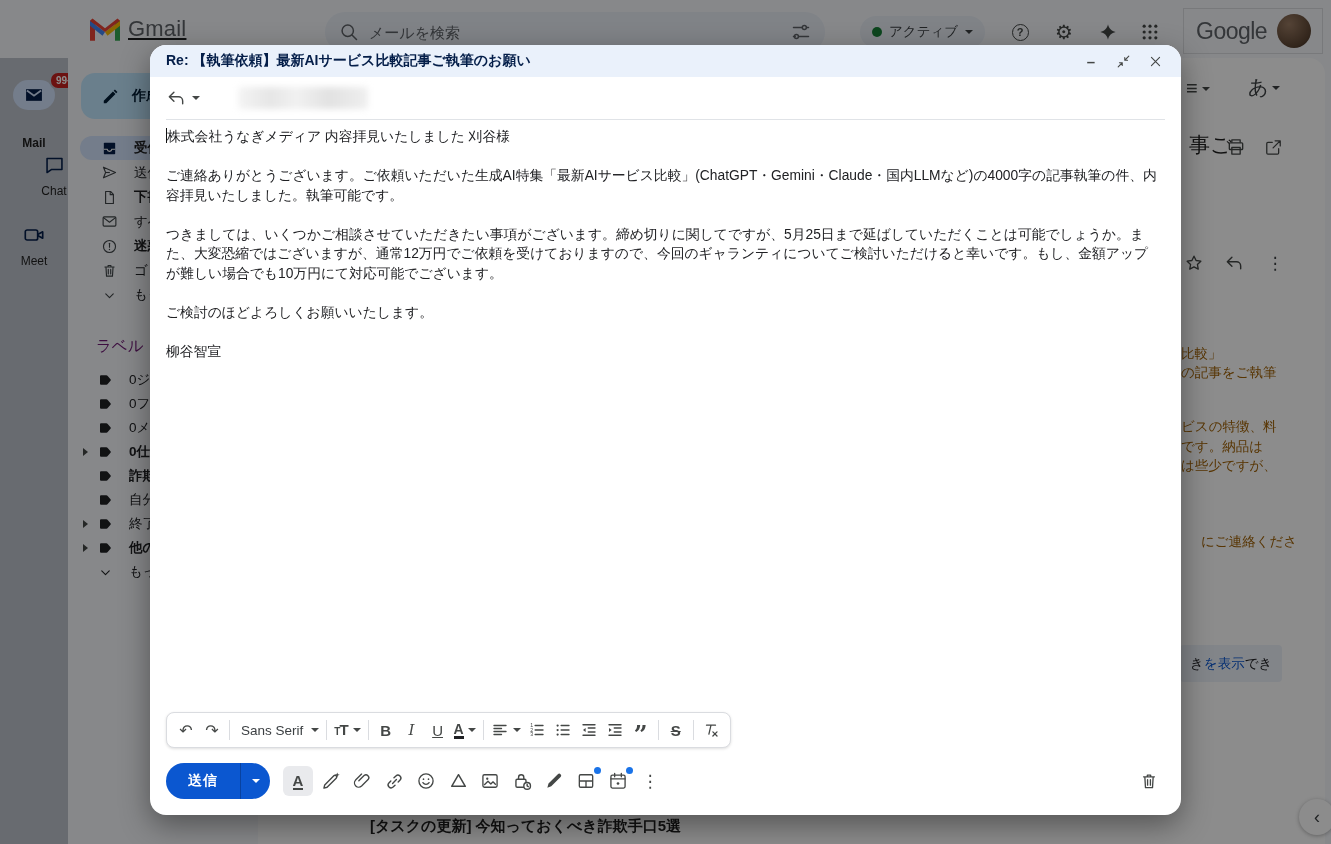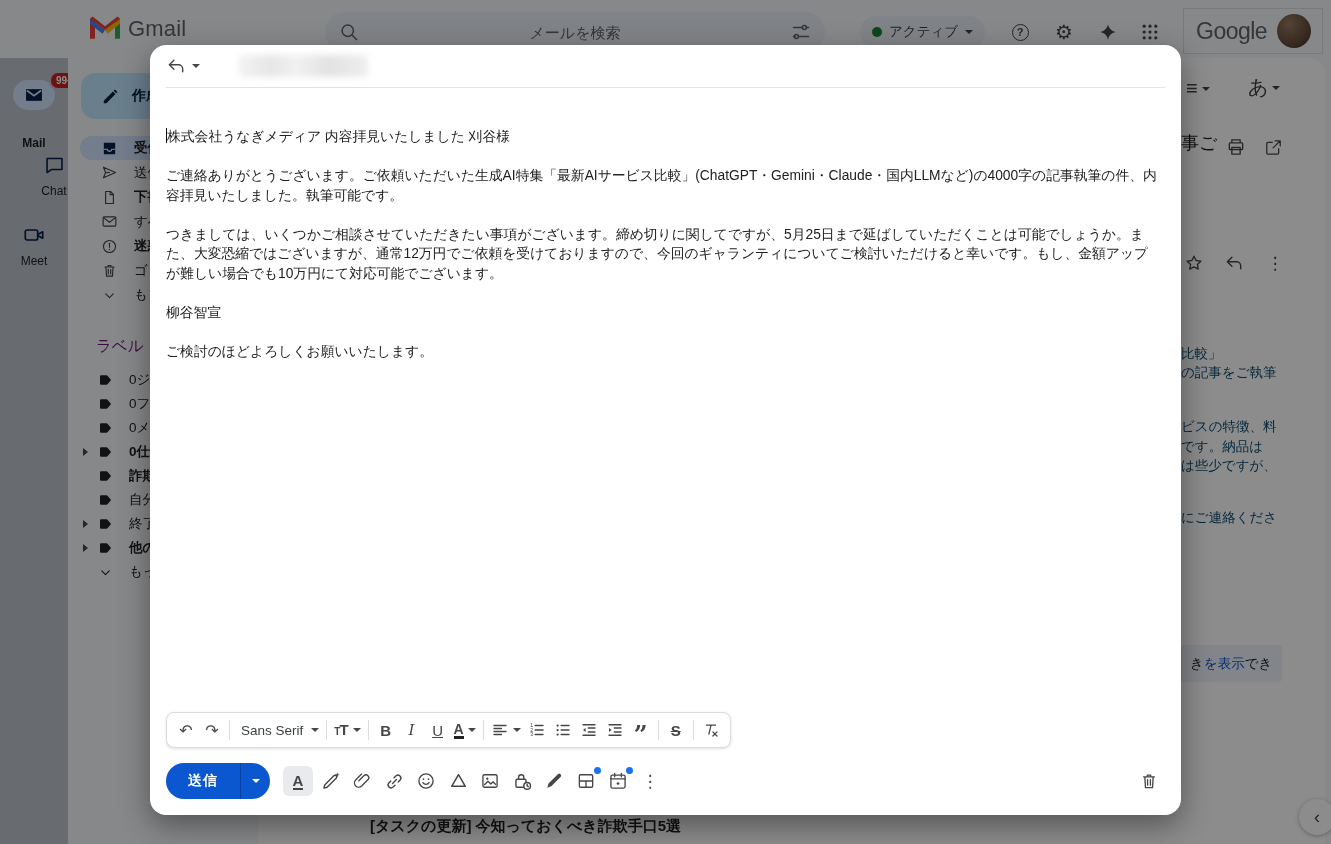--- a/index.html
+++ b/index.html
@@ -6,24 +6,24 @@
   html,body { width:1331px; height:844px; overflow:hidden; }
   body { font-family:"Liberation Sans","DejaVu Sans",sans-serif; background:#F6F8FC; position:relative; color:#202124; }
   .abs { position:absolute; }
   svg.ic { display:block; }
   .tri { display:inline-block; width:0; height:0; border-left:4px solid transparent; border-right:4px solid transparent; border-top:4.5px solid currentColor; vertical-align:middle; }
 
   
   .bg { position:absolute; inset:0; z-index:1; background:#F6F8FC; }
   .content-card { position:absolute; left:256px; top:58px; right:6px; bottom:0; background:#fff; border-radius:16px 16px 0 0; }
   
-  .brandwrap { left:90px; top:16px; display:flex; gap:8px; }
+  .brandwrap { left:90px; top:16px; display:flex; align-items:center; gap:8px;text-decoration:underline; }
   .brand-text { font-size:22px; color:#5F6368; letter-spacing:.2px; }
   .searchbar { left:325px; top:12px; width:500px; height:40px; background:#E9EEF6; border-radius:20px; display:flex; align-items:center; padding:0 14px; gap:10px; color:#5F6368; }
-  .searchbar input { flex:1; border:none; outline:none; background:transparent; font-size:15px; color:#202124; font-family:inherit;text-align:center; }
+  .searchbar input { flex:1; border:none; outline:none; background:transparent; font-size:15px; color:#202124; font-family:inherit; }
   .searchbar input::placeholder { color:#5F6368; }
   .status-chip { left:860px; top:16px; height:32px; background:#E9EEF6; border-radius:16px; display:flex; align-items:center; gap:7px; padding:0 12px; font-size:13.5px; color:#3C4043; }
   .gdot { width:10px; height:10px; border-radius:50%; background:#188038; }
   .tb-ic { color:#444746; display:flex; align-items:center; justify-content:center; width:28px; height:28px; }
   .help-circle { width:17px; height:17px; border:1.6px solid #444746; border-radius:50%; font-size:11px; font-weight:bold; display:flex; align-items:center; justify-content:center; }
   .gearglyph { font-size:20px; line-height:1; }
   .google-chip { left:1183px; top:8px; width:140px; height:46px; border:1px solid #DADCE0; border-radius:0; display:flex; align-items:center; gap:10px; padding:0 8px 0 12px; background:#F6F8FC; }
   .google-word { font-size:23px; color:#5F6368; letter-spacing:-.5px; }
   .avatar { width:34px; height:34px; border-radius:50%; background:radial-gradient(circle at 35% 30%, #9a7b63, #5c4533 70%, #2e2018); }
 
@@ -45,21 +45,21 @@
   .nav-item .nico { width:18px; display:flex; justify-content:center; color:#3F4447; }
   .labels-header { position:absolute; left:28px; top:278px; font-size:15.5px; font-weight:500; color:#701a75; }
   .label-row { position:absolute; left:10px; width:176px; height:22px; display:flex; align-items:center; font-size:13.5px; color:#202124; }
   .label-row.b { font-weight:bold; }
   .label-row .arr { width:14px; display:flex; justify-content:center; color:#444746; }
   .label-row .tagic { width:18px; margin:0 15px 0 4px; display:flex; justify-content:center; color:#202124; }
   .tri-r { display:inline-block; width:0; height:0; border-top:4px solid transparent; border-bottom:4px solid transparent; border-left:5px solid currentColor; }
 
   
   .frag { color:#1F1F1F; }
-  .frag-snip { position:absolute; left:1181px; font-size:13.5px; line-height:20px; color:#0c4a6e; white-space:nowrap; }
+  .frag-snip { position:absolute; left:1181px; font-size:13.5px; line-height:20px; color:#a16207; white-space:nowrap; }
   .draft-chip { position:absolute; left:1180px; top:645px; height:37px; background:#EDF2FA; border-radius:4px; display:flex; align-items:center; padding:0 10px; font-size:13.5px; white-space:nowrap; }
   .next-subject { position:absolute; left:370px; top:817px; font-size:15px; font-weight:bold; color:#1F1F1F; white-space:nowrap; }
   .panel-toggle { position:absolute; left:1299px; top:799px; width:36px; height:36px; border-radius:50%; background:#fff; box-shadow:0 1px 4px rgba(0,0,0,.3); display:flex; align-items:center; justify-content:center; font-size:18px; color:#3C4043; }
 
   
   .dim { position:absolute; inset:0; background:rgba(0,0,0,0.45); z-index:5; }
 
   
   .compose { position:absolute; left:150px; top:45px; width:1031px; height:770px; background:#fff; border-radius:16px; box-shadow:0 10px 30px rgba(0,0,0,.4); z-index:10; }
   .cw-header { height:32px; background:#EAF1FB; border-radius:16px 16px 0 0; display:flex; align-items:center; padding:0 14px 0 16px; }
@@ -555,21 +555,21 @@
 
   <div class="abs frag" style="left:1186px;top:77px;color:#444746;font-size:20px;display:flex;align-items:center;gap:4px;">
     <span>≡</span>
       <span class="tri"></span>
   </div>
   <div class="abs frag" style="left:1248px;top:74px;color:#3C4043;font-size:20px;display:flex;align-items:center;gap:4px;">
     <span>あ</span>
       <span class="tri"></span>
   </div>
 
-  <div class="abs frag" style="left:1181px;top:131px;font-size:18px;">事ご</div>
+  <div class="abs frag" style="left:1181px;top:131px;font-size:21px;padding-left:8px;">事ご</div>
   <div class="abs tb-ic" style="left:1222px;top:133px;">
     <svg class="ic" width="20" height="20">
         <use href="#s-print"></use>
       </svg>
   </div>
   <div class="abs tb-ic" style="left:1259px;top:133px;">
     <svg class="ic" width="19" height="19">
         <use href="#s-ext"></use>
       </svg>
   </div>
@@ -586,54 +586,72 @@
   </div>
   <div class="abs tb-ic" style="left:1261px;top:249px;color:#3C4043;font-size:17px;">
     <span>⋮</span>
   </div>
 
   <div class="frag-snip" style="top:344px;">比較」</div>
   <div class="frag-snip" style="top:363px;">の記事をご執筆</div>
   <div class="frag-snip" style="top:417px;">ビスの特徴、料</div>
   <div class="frag-snip" style="top:437px;">です。納品は</div>
   <div class="frag-snip" style="top:456px;">は些少ですが、</div>
-  <div class="frag-snip" style="top:508px;">にご連絡くださ</div>
+  <div class="frag-snip" style="top:532px;padding-left:20px;">にご連絡くださ</div>
 
   <div class="draft-chip">
     <span>き</span>
       <span style="color:#0B57D0;">を表示</span>
       <span>でき</span>
   </div>
 
   <div class="next-subject">[タスクの更新] 今知っておくべき詐欺手口5選</div>
 
   <div class="panel-toggle">
     <span>‹</span>
   </div>
 </div>
 
 <div class="dim"></div>
 
 <div class="compose">
+  <div class="cw-header">
+    <span class="cw-title">Re: 【執筆依頼】最新AIサービス比較記事ご執筆のお願い</span>
+    <div class="cw-ctrl">
+      <span class="cw-btn" style="font-weight:bold;">
+          <span>–</span>
+        </span>
+      <span class="cw-btn">
+          <svg class="ic" width="15" height="15">
+            <use href="#s-comp"></use>
+          </svg>
+        </span>
+      <span class="cw-btn">
+          <svg class="ic" width="15" height="15">
+            <use href="#s-x"></use>
+          </svg>
+        </span>
+    </div>
+  </div>
 
   <div class="cw-recip">
     <svg class="ic" width="20" height="20">
         <use href="#s-reply"></use>
       </svg>
     <span class="tri"></span>
     <span class="redacted"></span>
   </div>
   <div class="cw-divider"></div>
 
   <div class="cw-body">
     <div class="para"><span class="caret"></span><span>株式会社うなぎメディア 内容拝見いたしました 刈谷様</span></div>
     <div class="para">ご連絡ありがとうございます。ご依頼いただいた生成AI特集「最新AIサービス比較」(ChatGPT・Gemini・Claude・国内LLMなど)の4000字の記事執筆の件、内容拝見いたしました。執筆可能です。</div>
     <div class="para">つきましては、いくつかご相談させていただきたい事項がございます。締め切りに関してですが、5月25日まで延ばしていただくことは可能でしょうか。また、大変恐縮ではございますが、通常12万円でご依頼を受けておりますので、今回のギャランティについてご検討いただけると幸いです。もし、金額アップが難しい場合でも10万円にて対応可能でございます。</div>
+    <div class="para">ご検討のほどよろしくお願いいたします。</div>
     <div class="para">柳谷智宣</div>
-    <div class="para">ご検討のほどよろしくお願いいたします。</div>
   </div>
 
   <div class="fmtbar">
     <span class="fbtn">
         <span>↶</span>
       </span>
     <span class="fbtn">
         <span>↷</span>
       </span>
     <span class="tb-div"></span>

